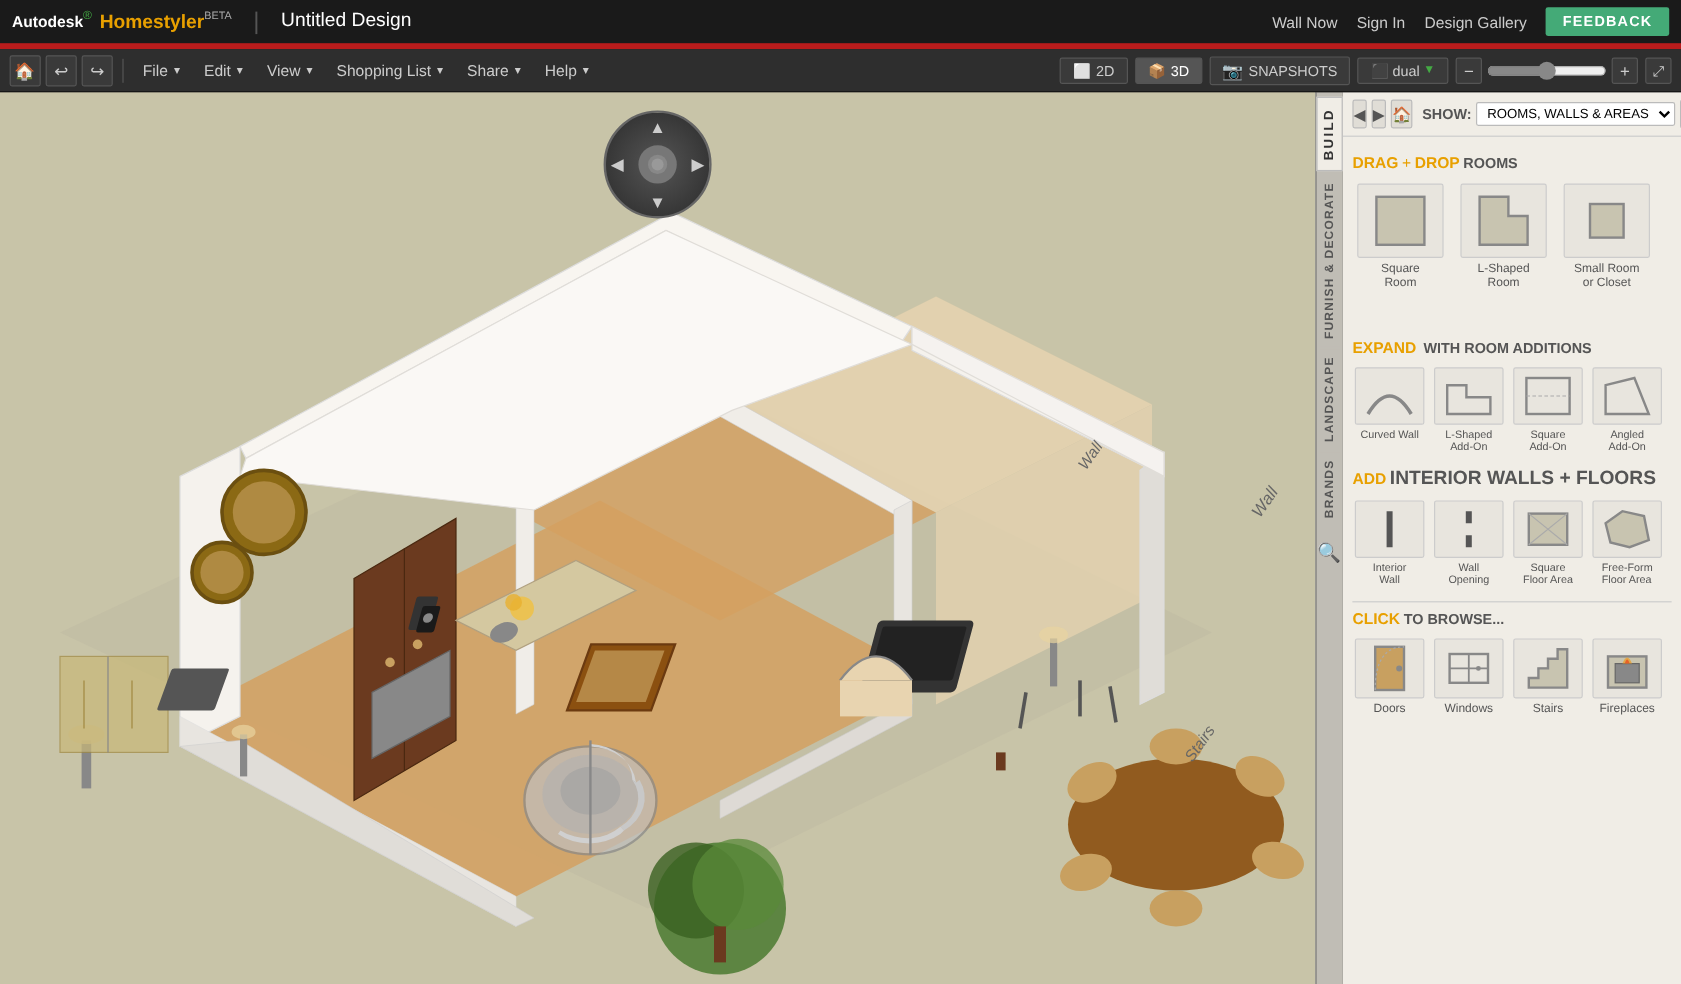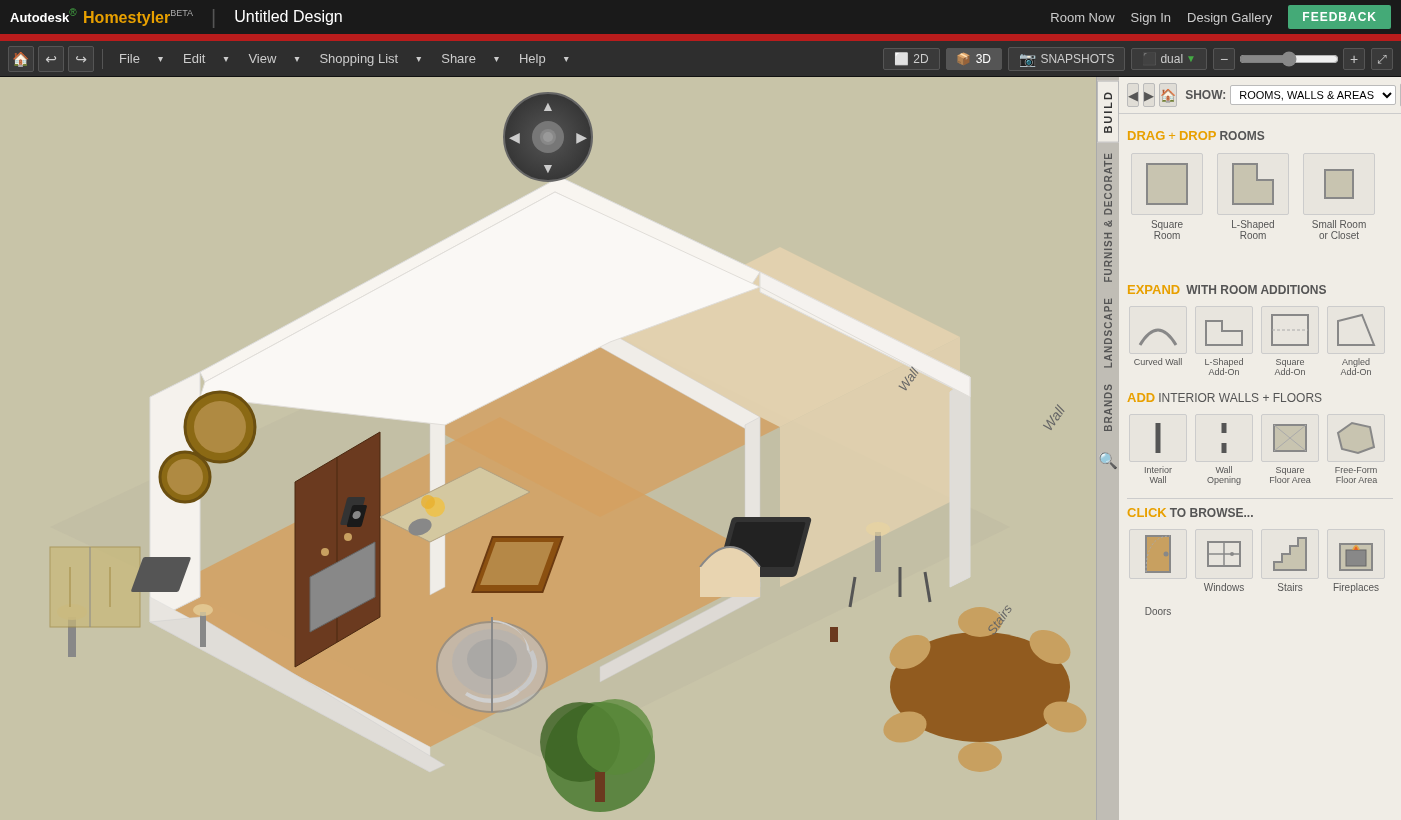--- a/index.html
+++ b/index.html
@@ -2,41 +2,41 @@
 <html><head>
   <meta charset="utf-8">
   <style>
     * { margin: 0; padding: 0; box-sizing: border-box; }
     body { width: 1401px; height: 820px; overflow: hidden; font-family: Arial, sans-serif; background: #1a1a1a; }
 
     
     #top-bar {
       display: flex; align-items: center; justify-content: space-between;
       background: #1a1a1a; height: 41px; padding: 0 10px;
-      border-bottom: 7px solid #b91c1c;
+      border-bottom: 5px solid #b91c1c;
       gap: 48px;
     }
     #logo-area { display: flex; align-items: center; gap: 8px; }
     #top-nav { display: flex; align-items: center; gap: 16px; }
     #top-nav a { color: #ccc; font-size: 13px; text-decoration: none; cursor: pointer; }
 
     
     #toolbar {
       display: flex; align-items: center; background: #2e2e2e; height: 36px;
       padding: 0 8px; gap: 4px; border-bottom: 1px solid #111;
     }
     .toolbar-icon-btn {
       background: #3a3a3a; border: 1px solid #555; color: #ccc;
       width: 26px; height: 26px; cursor: pointer; font-size: 14px;
       display: flex; align-items: center; justify-content: center; border-radius: 2px;
     }
     .toolbar-sep { width: 1px; background: #555; height: 20px; margin: 0 4px; }
     .toolbar-menu-btn {
       background: none; border: none; color: #ccc; font-size: 13px;
-      cursor: pointer; padding: 2px 8px; display: flex; align-items: center; gap: 16px;
+      cursor: pointer; padding: 2px 8px; display: flex; align-items: center; gap: 3px;
     }
     .view-btn {
       background: #3a3a3a; border: 1px solid #555; color: #ccc;
       font-size: 12px; padding: 3px 10px; cursor: pointer; display: flex; align-items: center; gap: 4px;
       border-radius: 2px;
     }
     .view-btn.active { background: #555; color: #fff; }
     #snapshots-btn {
       background: #3a3a3a; border: 1px solid #555; color: #ccc;
       font-size: 12px; padding: 3px 10px; cursor: pointer; border-radius: 2px;
@@ -121,21 +121,21 @@
 <div id="top-bar">
   <div id="logo-area">
     <span>
       <span style="color:#fff;font-size:13px;font-weight:bold;">Autodesk</span><span style="color:#4a4;font-size:10px;vertical-align:super;">®</span>
       <span style="color:#e8a000;font-size:16px;font-weight:bold;margin-left:2px;">Homestyler</span><span style="color:#aaa;font-size:9px;vertical-align:super;">BETA</span>
     </span>
     <span style="color:#555;font-size:20px;margin:0 10px;">|</span>
     <span style="color:#fff;font-size:16px;">Untitled Design</span>
   </div>
   <div id="top-nav">
-    <a style="color:#ccc;font-size:13px;text-decoration:none;cursor:pointer;">Room Now</a>
+    <a style="color:#ccc;font-size:13px;text-decoration:none;cursor:pointer;">Wall Now</a>
     <a style="color:#ccc;font-size:13px;text-decoration:none;cursor:pointer;">Sign In</a>
     <a style="color:#ccc;font-size:13px;text-decoration:none;cursor:pointer;">Design Gallery</a>
     <button style="background:#4a7;color:#fff;font-size:12px;font-weight:bold;border:none;padding:5px 14px;cursor:pointer;border-radius:2px;text-transform:uppercase;letter-spacing:1px;">FEEDBACK</button>
   </div>
 </div>
 
 <div id="toolbar" style="display:flex;align-items:center;background:#2e2e2e;height:36px;padding:0 8px;gap:4px;border-bottom:1px solid #111;">
   <div class="toolbar-icon-btn">🏠</div>
   <div class="toolbar-icon-btn">↩</div>
   <div class="toolbar-icon-btn">↪</div>
@@ -457,21 +457,21 @@
                 <polygon points="4,34 4,10 28,4 40,34" fill="none" stroke="#888" stroke-width="2"></polygon>
               </svg>
             </div>
             <span style="font-size:9px;color:#555;text-align:center;">Angled<br>Add-On</span>
           </div>
 
         </div>
 
         <div style="display:flex;align-items:baseline;gap:3px;margin:8px 0 6px 0;flex-wrap:wrap;">
           <span style="color:#e8a000;font-weight:bold;font-size:13px;">ADD</span>
-          <span style="color:#555;font-weight:normal;font-size:12px;text-transform:uppercase;">INTERIOR WALLS + FLOORS</span>
+          <span style="color:#555;font-weight:bold;font-size:16px;text-transform:uppercase;">INTERIOR WALLS + FLOORS</span>
         </div>
 
         <div style="display:flex;gap:4px;margin-bottom:10px;flex-wrap:wrap;">
 
           <div style="display:flex;flex-direction:column;align-items:center;cursor:pointer;padding:3px;width:62px;">
             <div style="width:58px;height:48px;background:#e8e5de;border:1px solid #ccc;display:flex;align-items:center;justify-content:center;margin-bottom:3px;border-radius:2px;">
               <svg width="44" height="38" viewBox="0 0 44 38">
                 <line x1="22" y1="4" x2="22" y2="34" stroke="#555" stroke-width="5"></line>
               </svg>
             </div>
@@ -498,35 +498,35 @@
             </div>
             <span style="font-size:9px;color:#555;text-align:center;">Square<br>Floor Area</span>
           </div>
 
           <div style="display:flex;flex-direction:column;align-items:center;cursor:pointer;padding:3px;width:62px;">
             <div style="width:58px;height:48px;background:#e8e5de;border:1px solid #ccc;display:flex;align-items:center;justify-content:center;margin-bottom:3px;border-radius:2px;">
               <svg width="44" height="38" viewBox="0 0 44 38">
                 <polygon points="8,30 4,14 18,4 36,8 40,28 24,34" fill="#c8c4b0" stroke="#888" stroke-width="2"></polygon>
               </svg>
             </div>
-            <span style="font-size:9px;color:#555;text-align:right;">Free-Form<br>Floor Area</span>
+            <span style="font-size:9px;color:#555;text-align:left;">Free-Form<br>Floor Area</span>
           </div>
 
         </div>
 
         <div style="height:1px;background:#ccc;margin:6px 0;"></div>
 
         <div style="display:flex;align-items:baseline;gap:3px;margin:6px 0 6px 0;flex-wrap:wrap;">
           <span style="color:#e8a000;font-weight:bold;font-size:13px;">CLICK</span>
           <span style="color:#555;font-weight:bold;font-size:12px;text-transform:uppercase;">TO BROWSE...</span>
         </div>
 
         <div style="display:flex;gap:4px;flex-wrap:wrap;">
 
-          <div style="display:flex;flex-direction:column;align-items:center;cursor:pointer;padding:3px;width:62px;gap:24px;">
+          <div style="display:flex;flex-direction:column;align-items:center;cursor:pointer;padding:3px;width:62px;">
             <div style="width:58px;height:50px;background:#e8e5de;border:1px solid #ccc;display:flex;align-items:center;justify-content:center;margin-bottom:3px;border-radius:2px;">
               <svg width="40" height="40" viewBox="0 0 40 40">
                 <rect x="8" y="2" width="24" height="36" fill="#c8a060" stroke="#888" stroke-width="2"></rect>
                 <circle cx="28" cy="20" r="2.5" fill="#888"></circle>
                 <path d="M8,38 Q8,2 32,2" fill="none" stroke="#aaa" stroke-width="1" stroke-dasharray="2,2"></path>
               </svg>
             </div>
             <span style="font-size:10px;color:#555;text-align:center;">Doors</span>
           </div>
 

